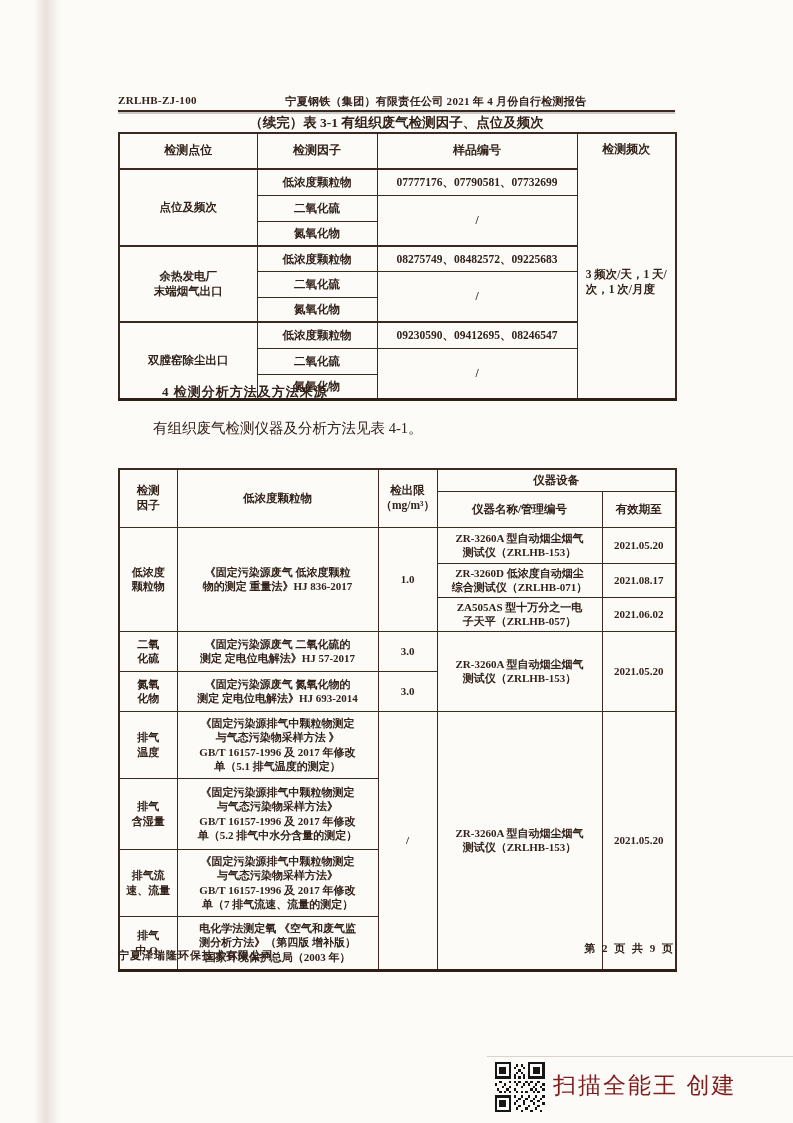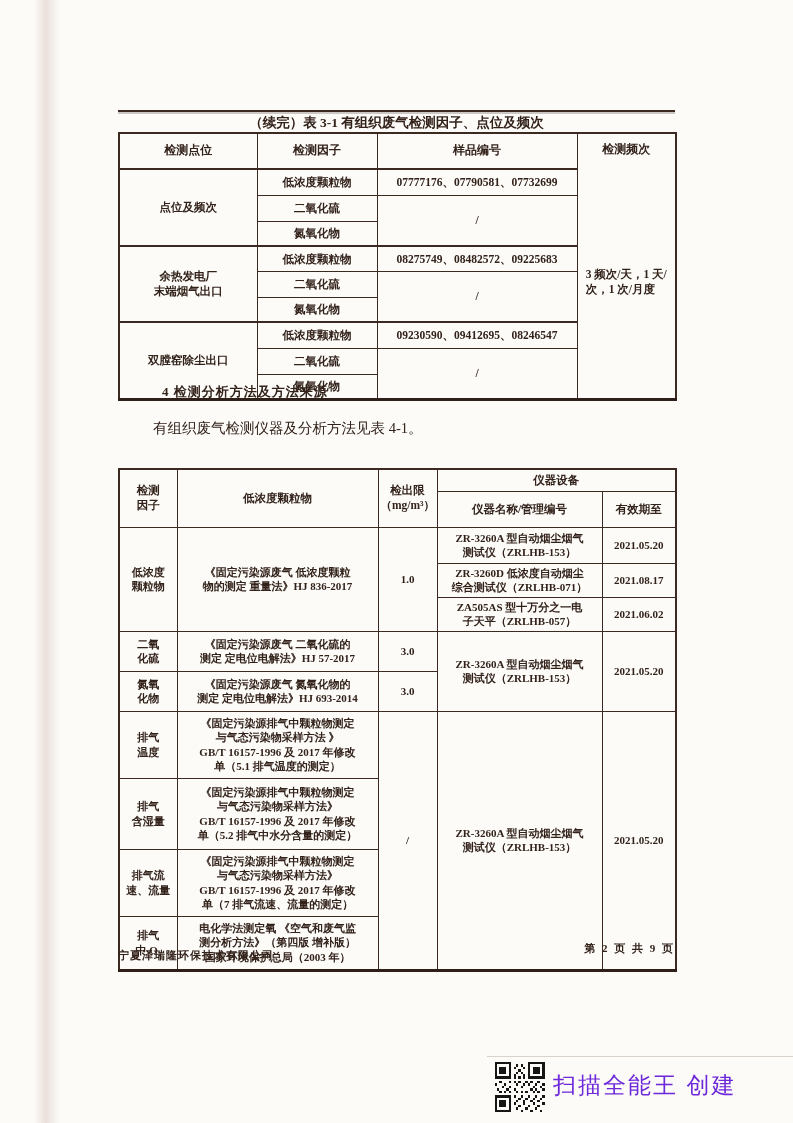--- a/index.html
+++ b/index.html
@@ -42,29 +42,33 @@
   .t41 .r2 td,.t41 .r3 td{height:37px;}
   .t41 .r4 td{height:64px;} .t41 .r5 td{height:68px;} .t41 .r6 td{height:64px;}
   .t41 .r7 td{height:50px;}
   .method{line-height:1.3;}
 
   .foot-co{left:118px;top:948px;font-size:11px;font-weight:bold;letter-spacing:1px;}
   .foot-pg{left:500px;top:941px;width:175px;text-align:right;font-size:11px;font-weight:bold;letter-spacing:2px;}
 
   .wm-line{left:487px;top:1056px;width:306px;height:1px;background:#d9d2ca;}
   .qr{left:492px;top:1062px;width:55px;height:50px;}
-  .wm-text{left:553px;top:1070px;font-size:23px;color:#6d28d9;letter-spacing:2px;
+  .wm-text{left:553px;top:1070px;font-size:23px;color:#7f1d1d;letter-spacing:2px;
            font-family:"Liberation Sans","DejaVu Sans",sans-serif;}
 </style>
 </head>
 <body>
 
 <div class="page">
   <div class="scan-band"></div>
 
+  <div class="abs hdr">
+    <span>ZRLHB-ZJ-100</span>
+    <span class="title">宁夏钢铁（集团）有限责任公司 2021 年 4 月份自行检测报告</span>
+  </div>
   <div class="abs hdr-rule"></div>
 
   <div class="abs t31-cap center bold">（续完）表 3-1  有组织废气检测因子、点位及频次</div>
   <table class="dtab t31">
     <colgroup>
         <col style="width:138px">
         <col style="width:120px">
         <col style="width:200px">
         <col style="width:99px">
       </colgroup>

